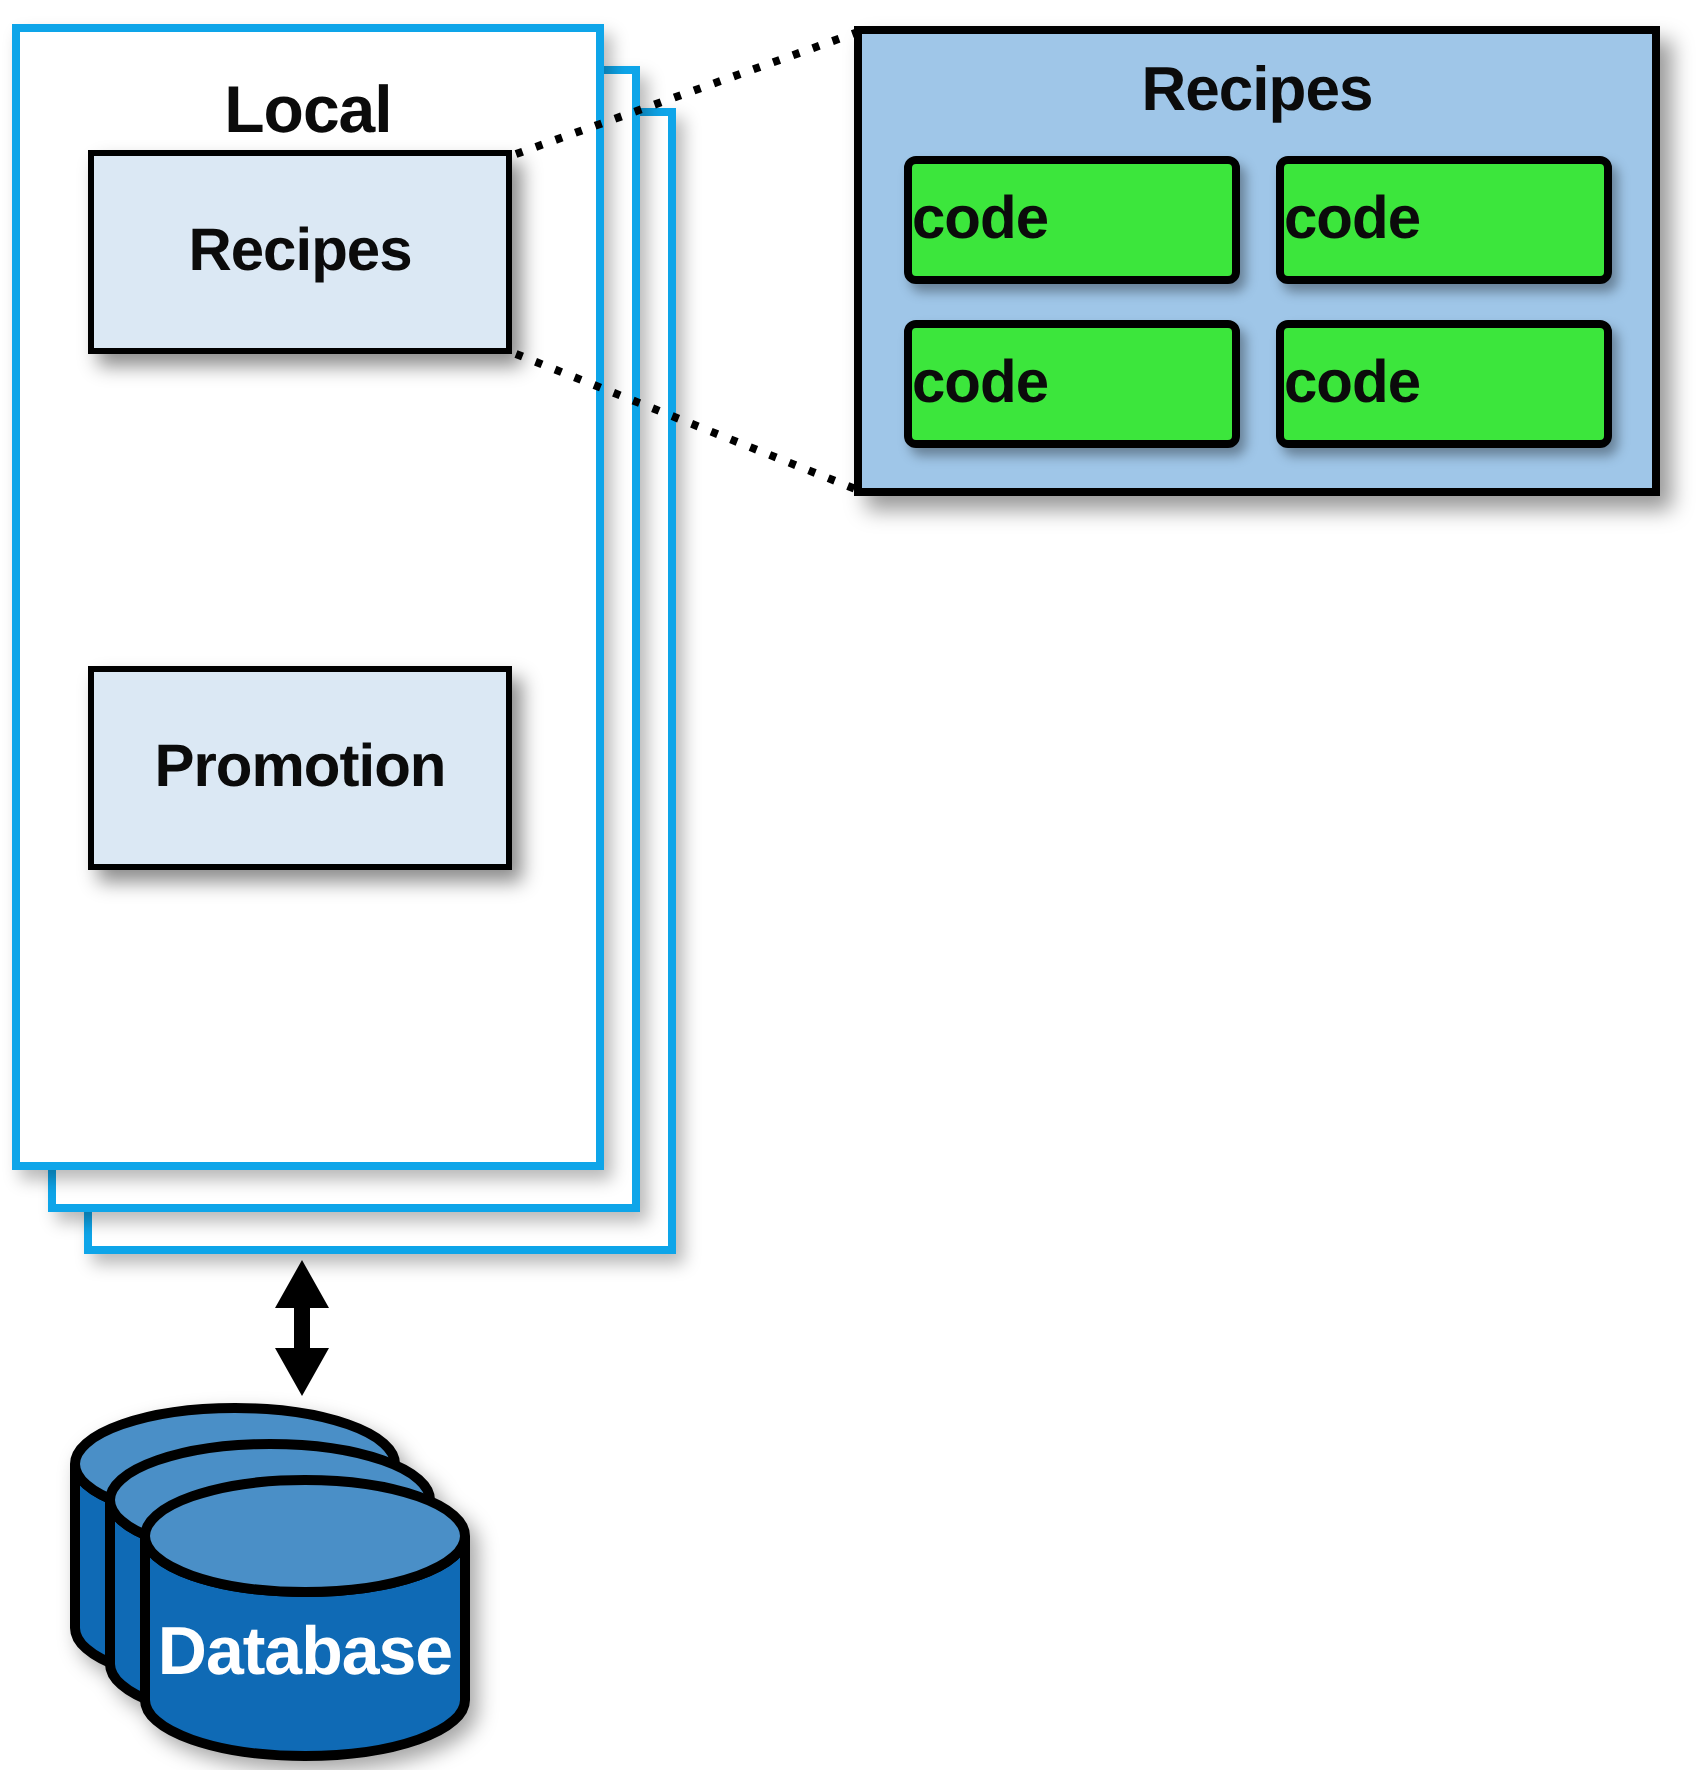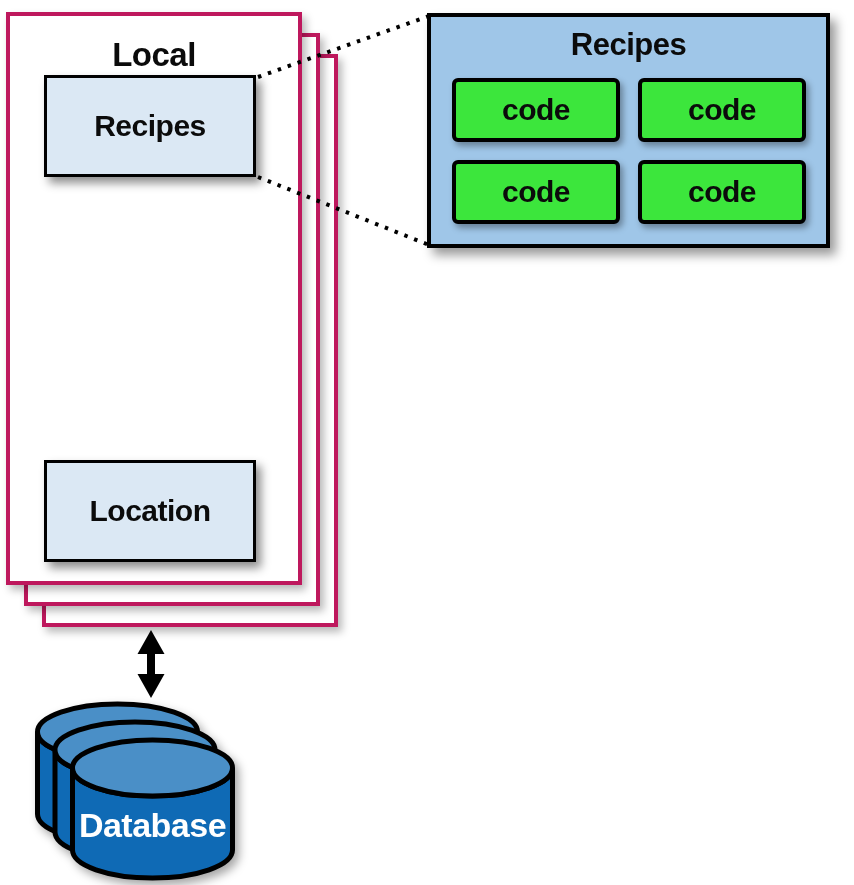--- a/index.html
+++ b/index.html
@@ -12,21 +12,21 @@
     color: #0b0b0b;
     overflow: hidden;
   }
 
   
   .layer {
     position: absolute;
     width: 296px;
     height: 573px;
     background: #ffffff;
-    border: 4px solid #be185d;
+    border: 4px solid #0ea5e9;
     box-sizing: border-box;
     box-shadow: 4px 5px 8px rgba(0,0,0,0.28);
   }
   .layer3 { left: 42px; top: 54px; z-index: 1; }
   .layer2 { left: 24px; top: 33px; z-index: 2; }
   .front  { left: 6px;  top: 12px; z-index: 3; }
 
   .stack-title {
     position: absolute;
     top: 20px; left: 0;
@@ -77,21 +77,20 @@
   .code-box {
     position: absolute;
     width: 168px; height: 64px;
     background: var(--code-fill, #3ce63c);
     border: 4px solid #000;
     border-radius: 6px;
     box-sizing: border-box;
     box-shadow: 3px 4px 6px rgba(0,0,0,0.35);
     display: flex;
     align-items: center;
-    justify-content: center;
     font-size: 30px;
     font-weight: 700;
     letter-spacing: -0.5px;
   }
   .code-r1c1 { left: 21px;  top: 61px; }
   .code-r1c2 { left: 207px; top: 61px; }
   .code-r2c1 { left: 21px;  top: 143px; }
   .code-r2c2 { left: 207px; top: 143px; }
 
   
@@ -135,22 +134,22 @@
 
   <div class="layer layer3"></div>
   <div class="layer layer2"></div>
 
   <div class="layer front">
     <div class="stack-title">Local</div>
 
     <div class="service-box" style="top:59px">
       <span>Recipes</span>
     </div>
-    <div class="service-box" style="top:444px">
-      <span>Location</span>
+    <div class="service-box" style="top:317px">
+      <span>Promotion</span>
     </div>
   </div>
 
   <div class="panel">
     <div class="panel-title">Recipes</div>
 
     <div class="code-box code-r1c1">
       <span>code</span>
     </div>
     <div class="code-box code-r1c2">

